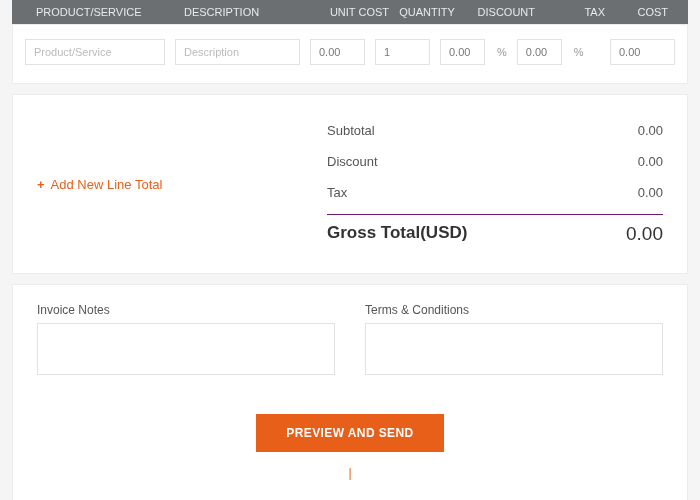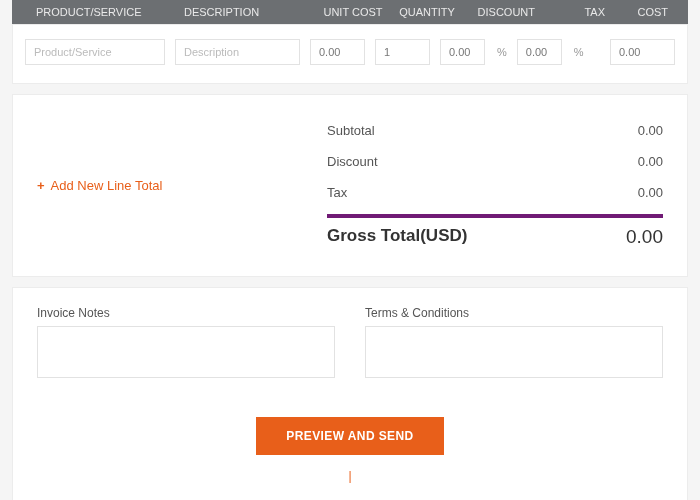--- a/index.html
+++ b/index.html
@@ -22,21 +22,21 @@
     background: #6c6f72;
     color: #e9e9e9;
     font-size: 11px;
     padding: 6px 12px 6px 24px;
     margin: 0 12px;
     gap: 8px;
   }
   .header-row > div { white-space: nowrap; }
   .col-prod { width: 140px; }
   .col-desc { width: 125px; }
-  .col-cost { width: 72px; text-align: center; }
+  .col-cost { width: 72px; text-align: right; }
   .col-qty  { width: 60px; text-align: center; }
   .col-disc { width: 70px; text-align: right; }
   .col-tax  { width: 62px; text-align: right; }
   .col-price{ flex: 1; text-align: right; padding-right: 8px; }
   .input-row {
     display: flex;
     gap: 10px;
     padding: 14px 12px 18px 12px;
     align-items: center;
   }
@@ -70,21 +70,21 @@
   .totals { flex: 1; }
   .totals .row {
     display: flex;
     justify-content: space-between;
     font-size: 13px;
     color: #555;
     padding: 8px 0;
     gap: 36px;
   }
   .totals .gross {
-    border-top: 4px solid #701a75;
+    border-top: 1px solid #701a75;
     margin-top: 6px;
   }
   .totals .gross .label { font-size: 17px; font-weight: bold; color: #333; }
   .totals .gross .value { font-size: 19px; color: #333; }
 
   .notes-area {
     display: flex;
     gap: 30px;
     padding: 18px 24px 22px 24px;
   }

